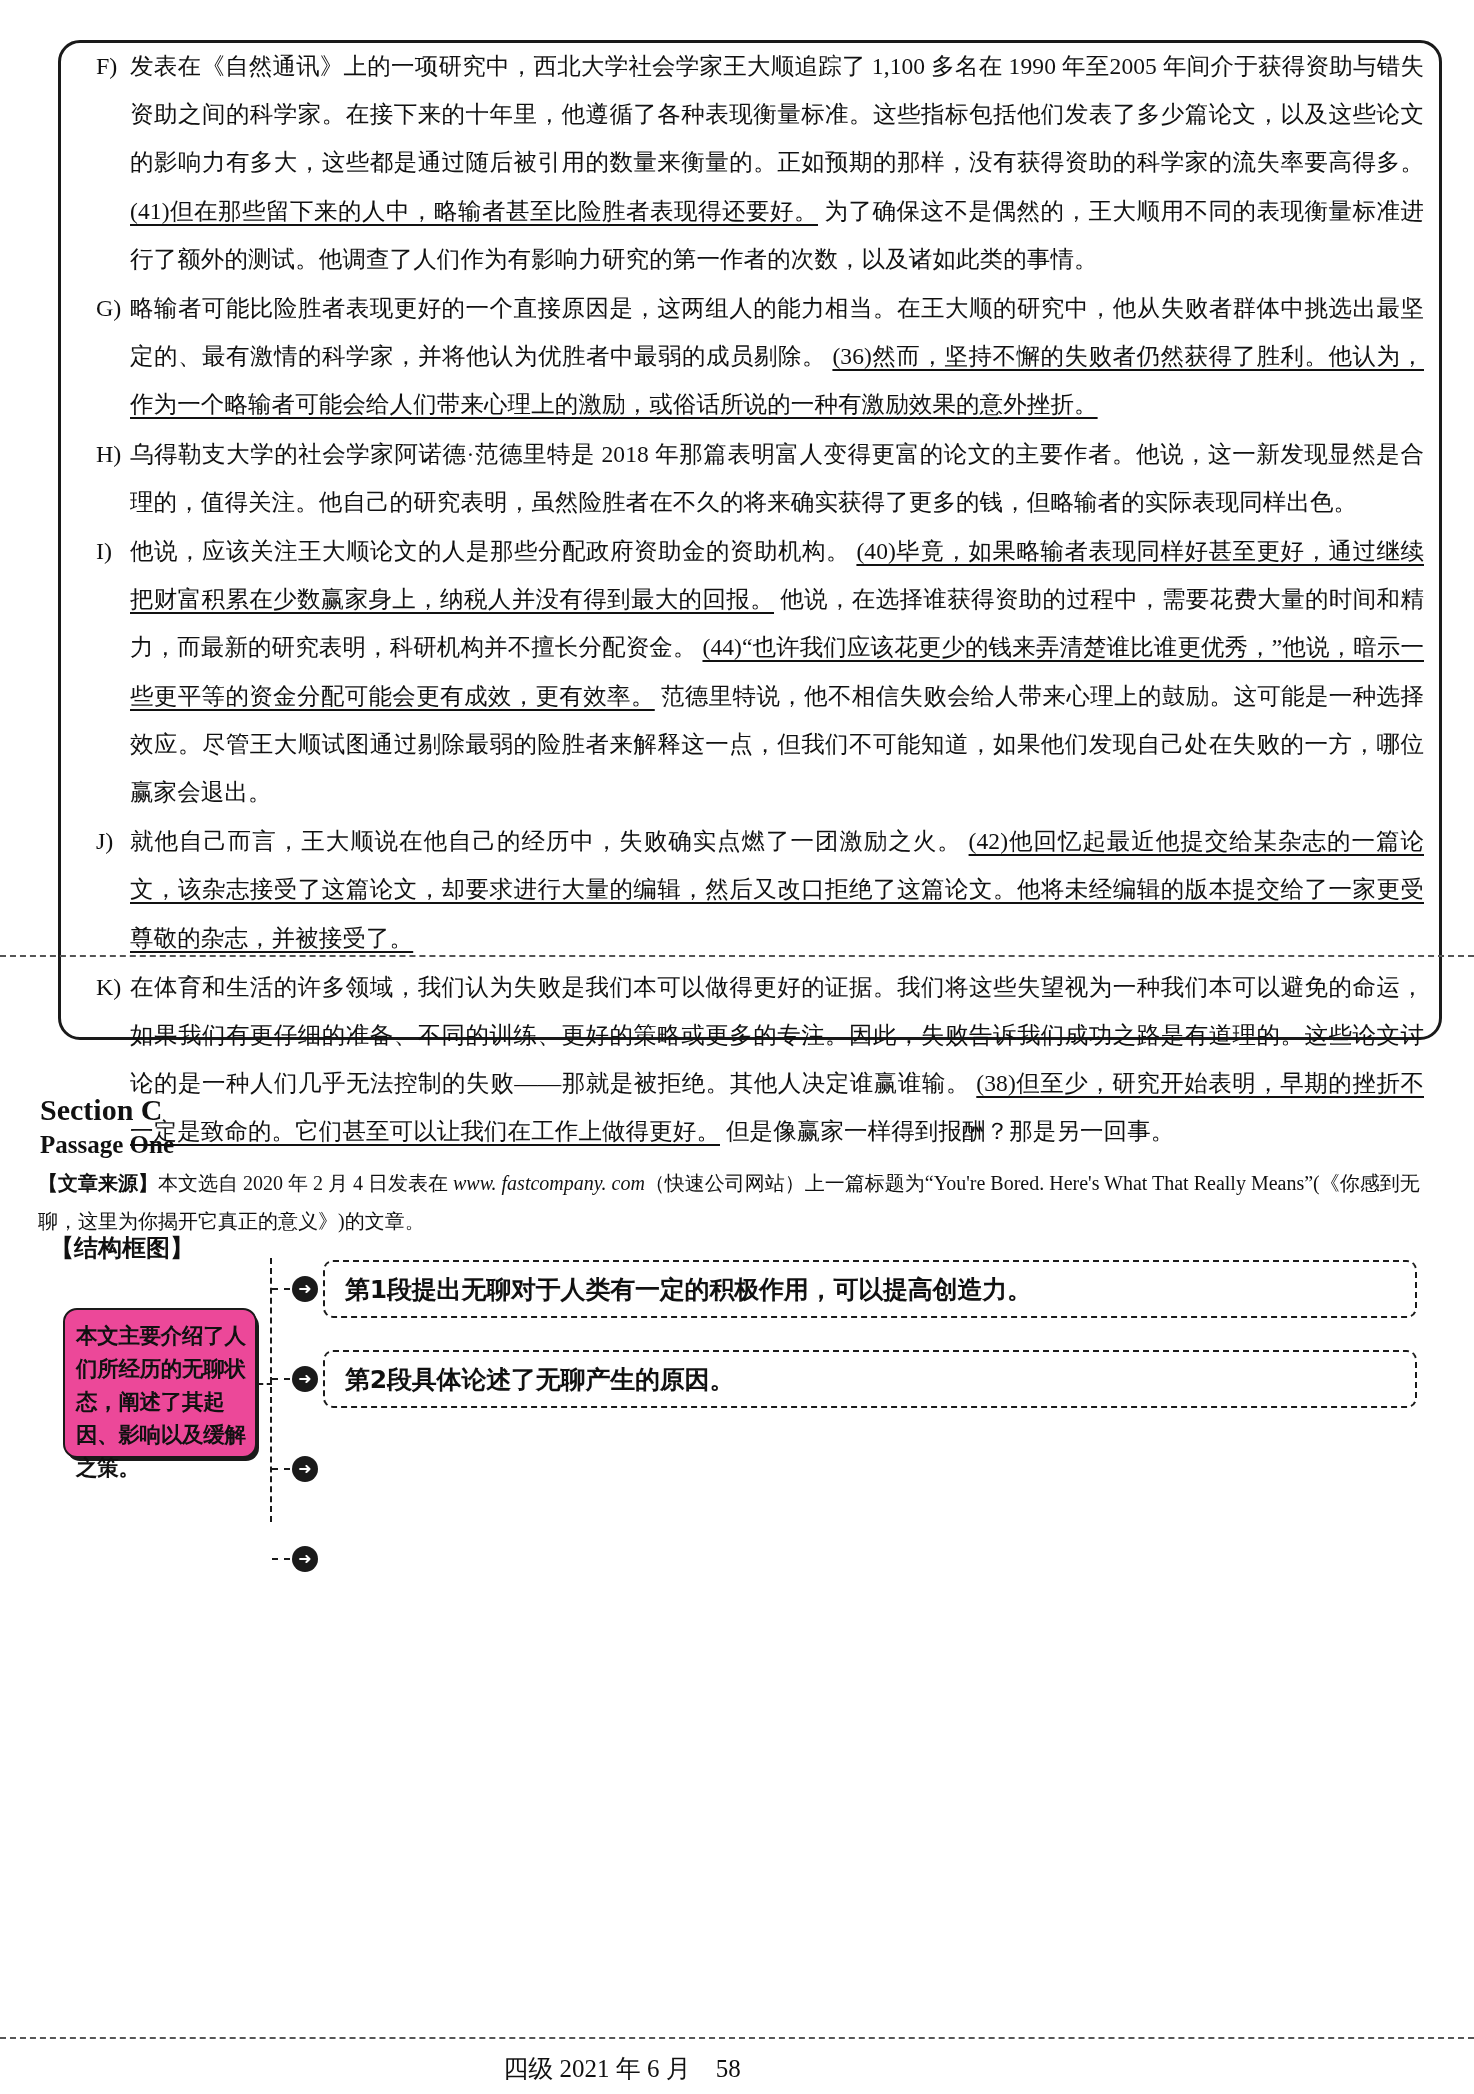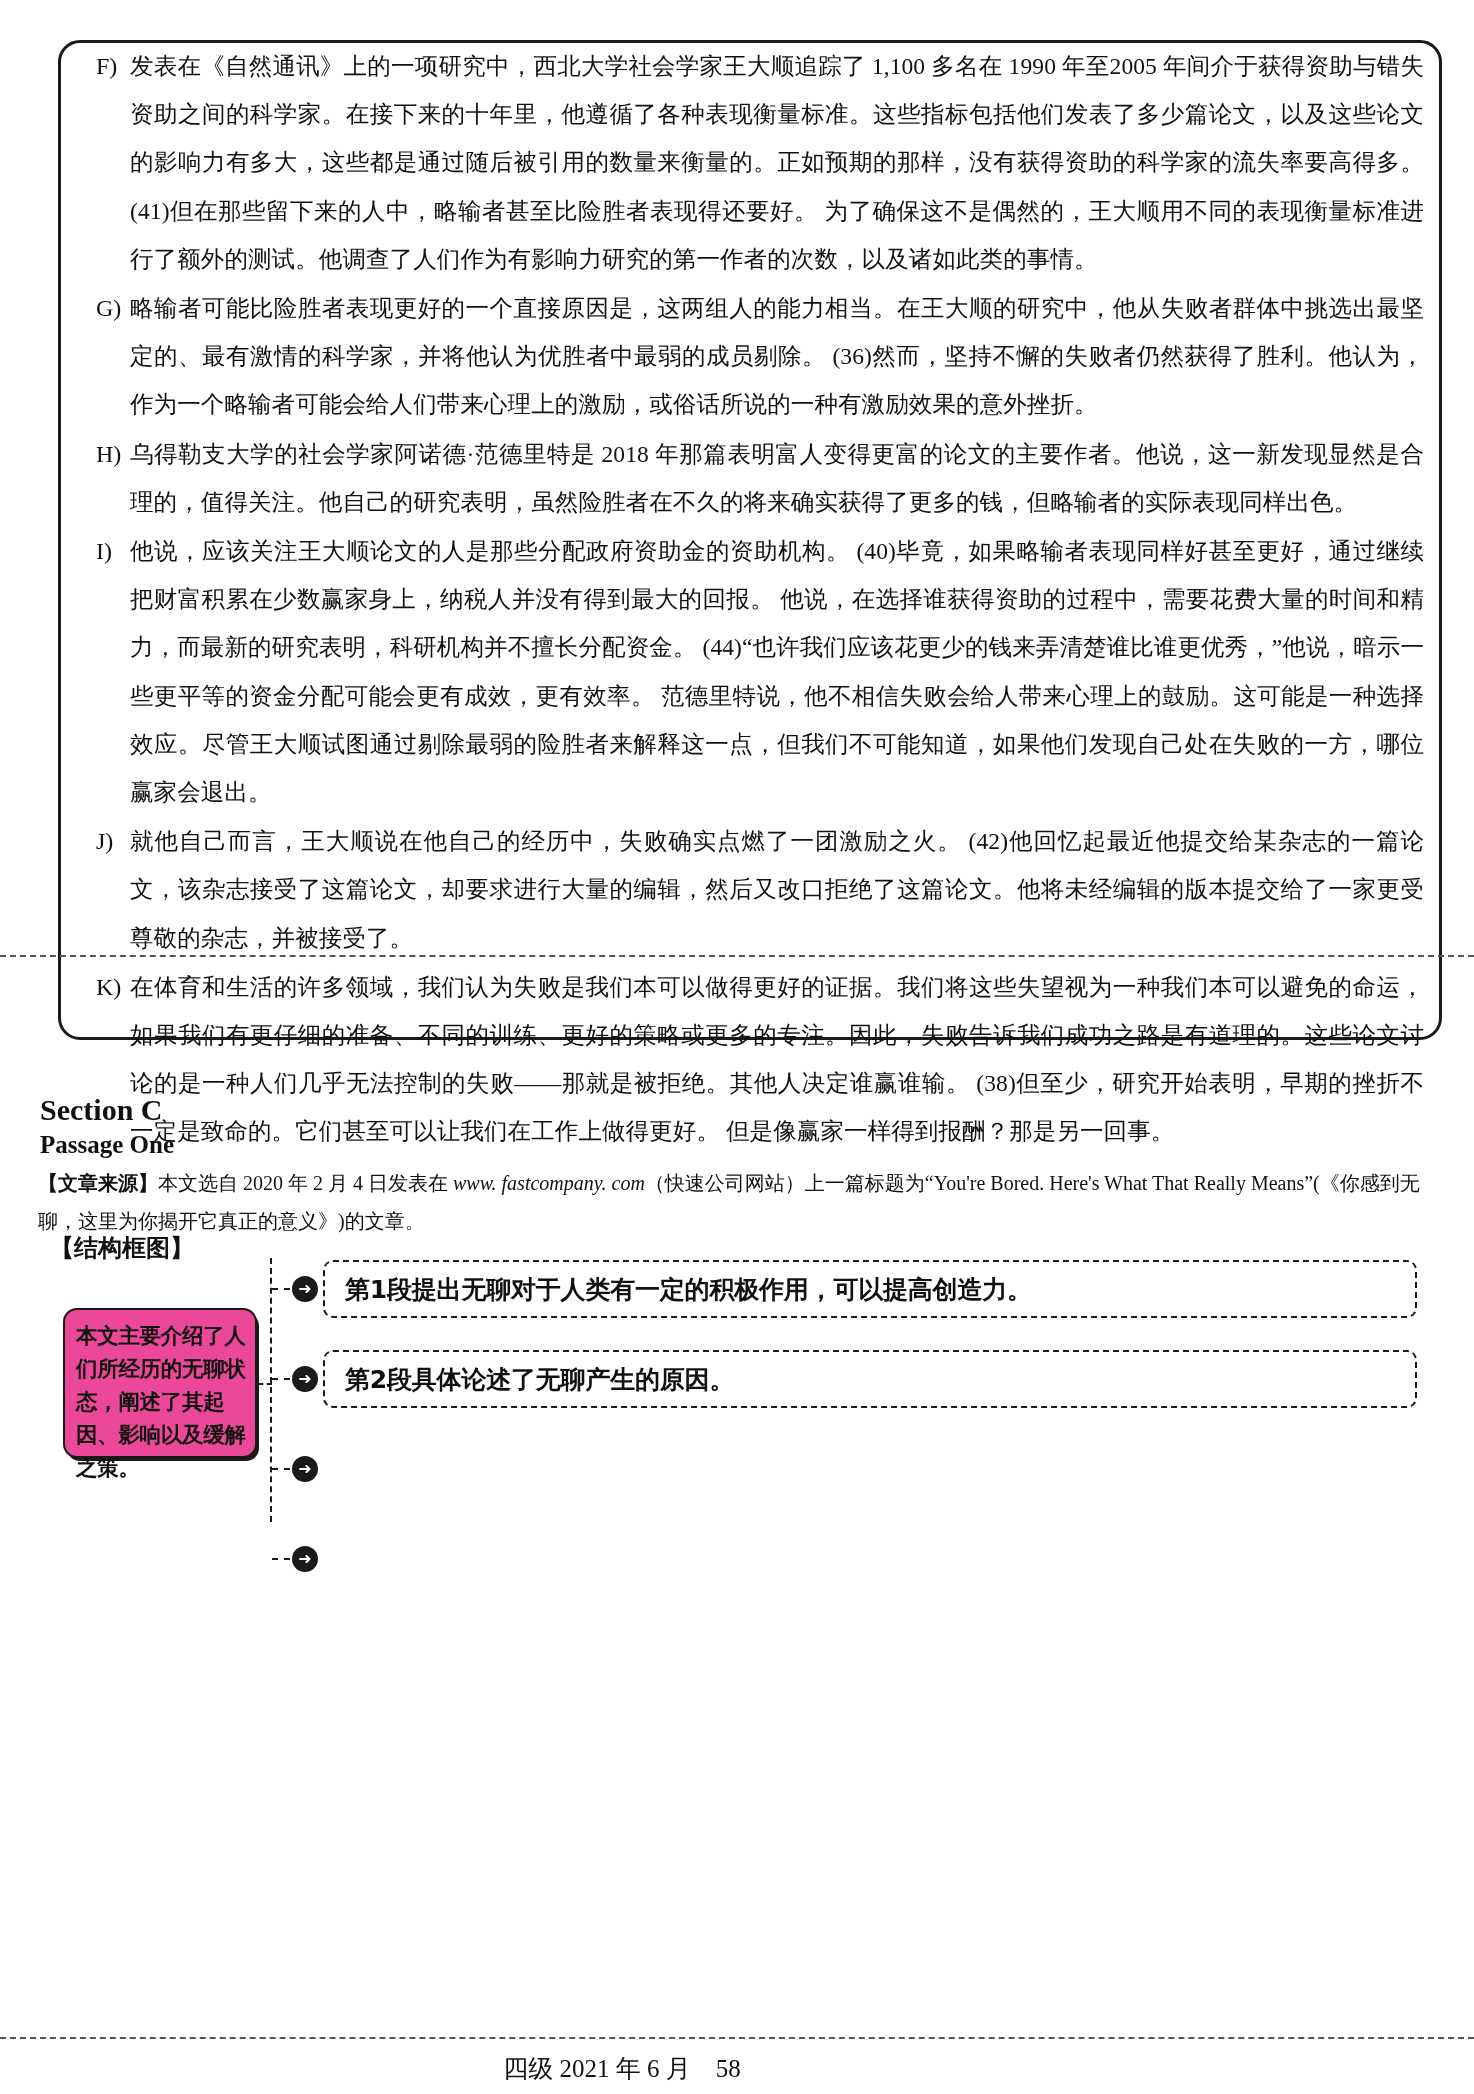--- a/index.html
+++ b/index.html
@@ -54,20 +54,21 @@
     flex: 1 1 auto;
     font-size: 23.5px;
     line-height: 48.2px;
     text-align: justify;
     text-justify: inter-character;
     font-family: "Liberation Serif", "DejaVu Serif", serif;
     letter-spacing: 0.1px;
     padding-right: 4px;
   }
   .para-body .u {
+    text-decoration: underline;
     text-underline-offset: 5px;
     text-decoration-thickness: 2px;
   }
 
   
   #cut-line {
     position: absolute;
     left: 0;
     top: 955px;
     width: 1474px;

